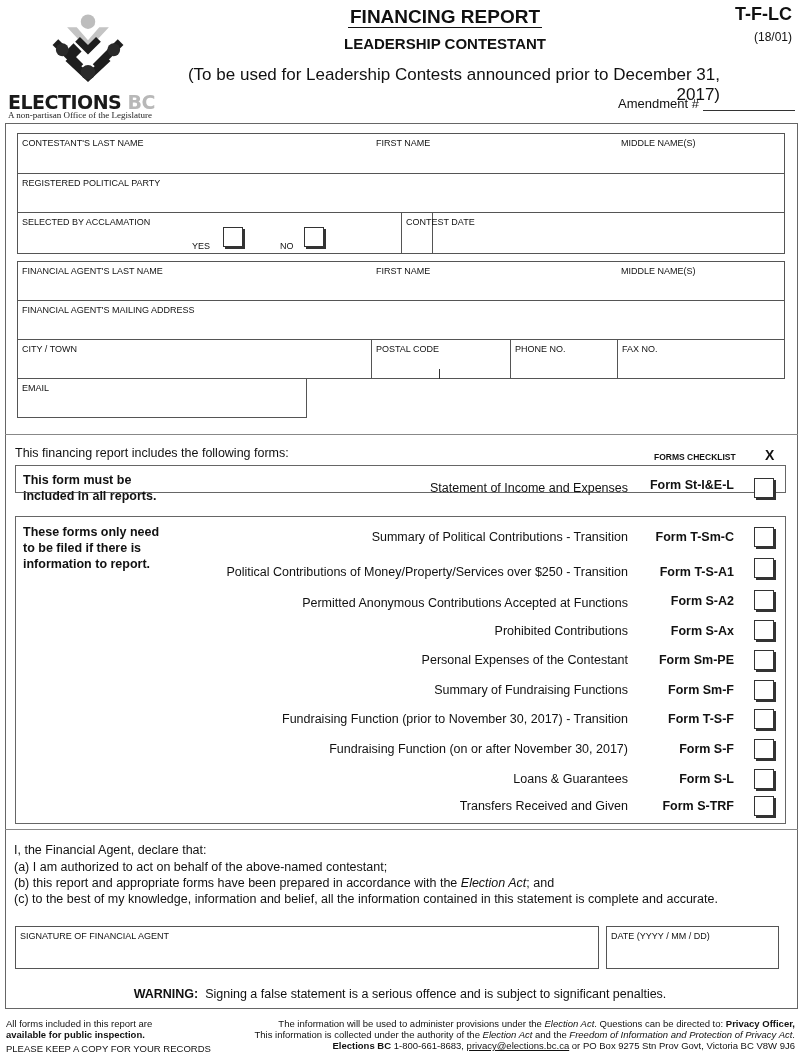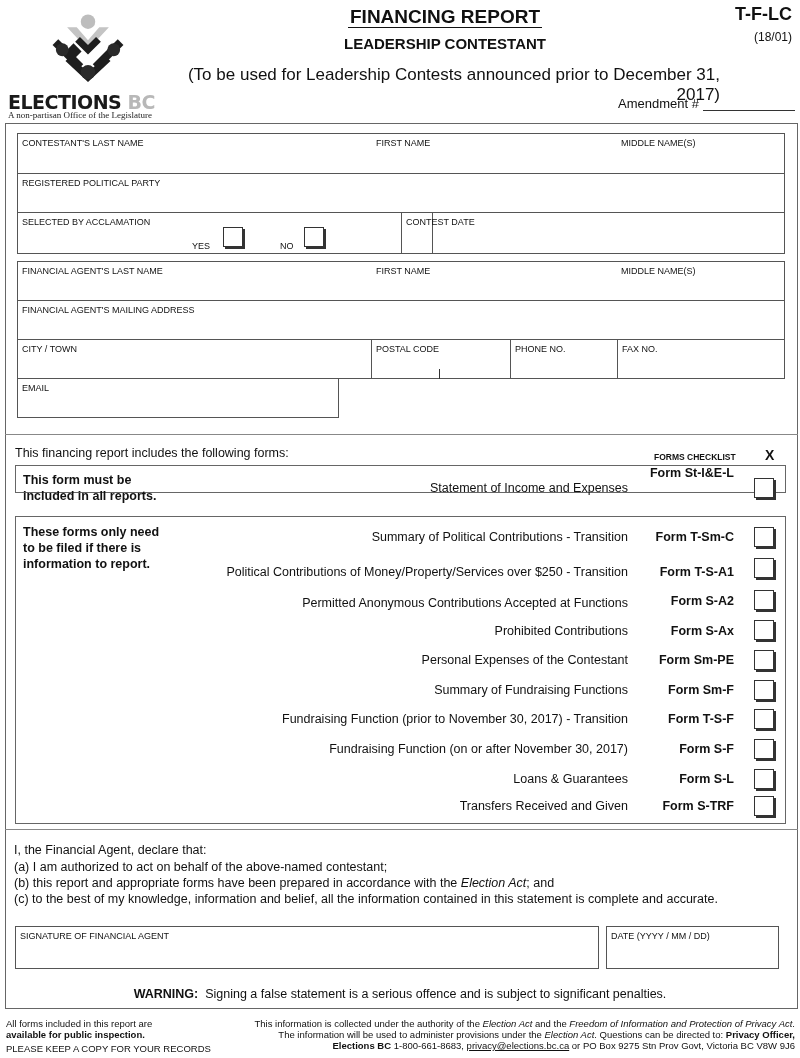--- a/index.html
+++ b/index.html
@@ -100,36 +100,36 @@
 <div class="abs fld" style="left:371px; top:339px; width:140px; height:40px;">
   <span class="lbl" style="left:4px; top:4px;">POSTAL CODE</span>
   <span style="position:absolute; left:67px; top:29px; width:1px; height:10px; background:#333;"></span>
 </div>
 <div class="abs fld" style="left:510px; top:339px; width:108px; height:40px;">
   <span class="lbl" style="left:4px; top:4px;">PHONE NO.</span>
 </div>
 <div class="abs fld" style="left:617px; top:339px; width:168px; height:40px;">
   <span class="lbl" style="left:4px; top:4px;">FAX NO.</span>
 </div>
-<div class="abs fld" style="left:17px; top:378px; width:322px; height:40px;">
+<div class="abs fld" style="left:17px; top:378px; width:290px; height:40px;">
   <span class="lbl" style="left:4px; top:4px;">EMAIL</span>
 </div>
 
 <div class="abs section-head">This financing report includes the following forms:</div>
 <div class="abs checklist-head">FORMS CHECKLIST</div>
 <div class="abs checklist-x">X</div>
 
 <div class="abs grpbox" style="left:15px; top:465px; width:771px; height:28px;">
   <div class="grp-title" style="left:7px; top:6px;">
     <div>This form must be</div>
     <div>included in all reports.</div>
   </div>
 </div>
 <div class="row-desc" style="top:481px;">Statement of Income and Expenses</div>
-<div class="row-form" style="top:466px;padding-left:21px;">Form St-I&amp;E-L</div>
+<div class="row-form" style="top:478px;padding-left:21px;">Form St-I&amp;E-L</div>
 <span class="chk" style="left:754px; top:478px;"></span>
 
 <div class="abs grpbox" style="left:15px; top:516px; width:771px; height:308px;">
   <div class="grp-title" style="left:7px; top:7px;">
     <div>These forms only need</div>
     <div>to be filed if there is</div>
     <div>information to report.</div>
   </div>
 </div>
 
@@ -186,16 +186,16 @@
 </div>
 
 <div class="abs warn"><b>WARNING:</b>&nbsp; <span>Signing a false statement is a serious offence and is subject to significant penalties.</span></div>
 
 <div class="abs foot-left">
   <div style="font-weight:normal;">All forms included in this report are</div>
   <div style="font-weight:bold;">available for public inspection.</div>
   <div style="margin-top:3px;">PLEASE KEEP A COPY FOR YOUR RECORDS</div>
 </div>
 <div class="abs foot-right">
+  <div><span>The information will be used to administer provisions under the </span><i>Election Act</i><span>. Questions can be directed to: </span><b>Privacy Officer,</b></div>
   <div><span>This information is collected under the authority of the </span><i>Election Act</i><span> and the </span><i>Freedom of Information and Protection of Privacy Act</i><span>.</span></div>
-  <div><span>The information will be used to administer provisions under the </span><i>Election Act</i><span>. Questions can be directed to: </span><b>Privacy Officer,</b></div>
   <div><b>Elections BC</b><span> 1-800-661-8683, </span><a class="link">privacy@elections.bc.ca</a><span> or PO Box 9275 Stn Prov Govt, Victoria BC V8W 9J6</span></div>
 </div>
 
 </body></html>

